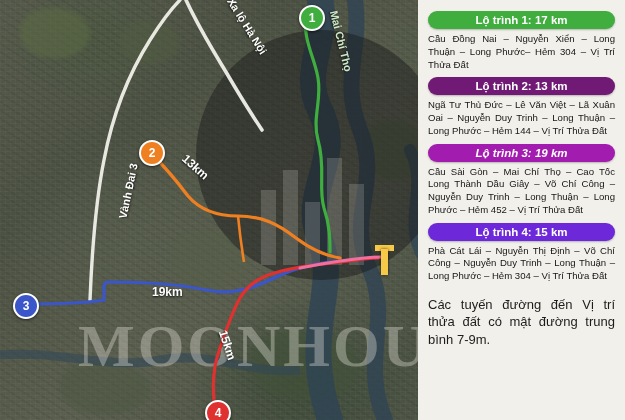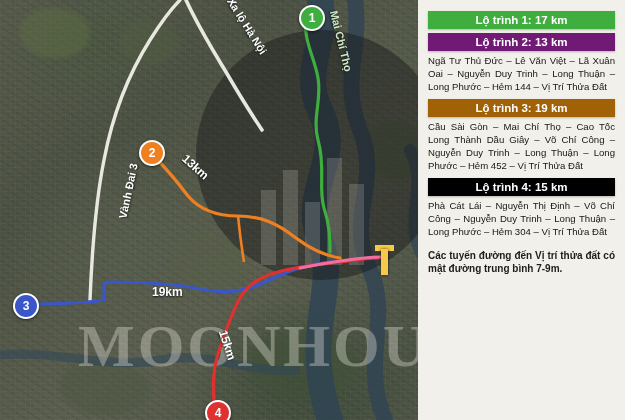--- a/index.html
+++ b/index.html
@@ -141,42 +141,41 @@
     right: 0;
     top: 0;
     width: 207px;
     height: 420px;
     background: #f2f0ea;
     padding: 8px 10px 6px 10px;
     box-sizing: border-box;
     overflow: hidden;
   }
   .route-header {
-    border-radius: 0;
+    border-radius: 9px;
     color: #fff;
     font-size: 11.5px;
     font-weight: bold;
     text-align: center;
     padding: 3px 16px;
     margin: 3px 0 4px 0;
     box-shadow: 0 1px 2px rgba(0,0,0,.25);
   }
   .route-desc {
     font-size: 9.6px;
     line-height: 1.33;
     color: #161616;
     margin: 0 0 6px 0;
     text-align: justify;
   }
   .panel-note {
-    font-size: 10px;
+    font-size: 13px;
     line-height: 1.35;
     color: #1d1d1d;
     text-align: justify;
-    font-weight: bold;
   }
 </style>
 </head>
 <body>
 
 <div id="app">
 
   <div class="map-base">
     <div class="map-texture"></div>
 
@@ -247,26 +246,27 @@
       <span>3</span>
     </div>
     <div class="badge" style="left:205px; top:400px; background:#e03131;">
       <span>4</span>
     </div>
   </div>
 
   <div class="panel">
 
     <div class="route-header" style="background:#3fae3f;">Lộ trình 1: 17 km</div>
+    <p class="route-desc">Cầu Đồng Nai – Nguyễn Xiển – Long Thuận – Long Phước– Hẻm 304 – Vị Trí Thửa Đất</p>
 
     <div class="route-header" style="background:#701a75;">Lộ trình 2: 13 km</div>
     <p class="route-desc">Ngã Tư Thủ Đức – Lê Văn Việt – Lã Xuân Oai – Nguyễn Duy Trinh – Long Thuận – Long Phước – Hẻm 144 – Vị Trí Thửa Đất</p>
 
-    <div class="route-header" style="background:#a16207;">Lộ trình 3: 19 km</div>
+    <div class="route-header" style="background:#a21caf;font-style:italic;">Lộ trình 3: 19 km</div>
     <p class="route-desc">Cầu Sài Gòn – Mai Chí Thọ – Cao Tốc Long Thành Dầu Giây – Võ Chí Công – Nguyễn Duy Trinh – Long Thuận – Long Phước – Hẻm 452 – Vị Trí Thửa Đất</p>
 
-    <div class="route-header" style="background:#000000;">Lộ trình 4: 15 km</div>
+    <div class="route-header" style="background:#6d28d9;">Lộ trình 4: 15 km</div>
     <p class="route-desc">Phà Cát Lái – Nguyễn Thị Định – Võ Chí Công – Nguyễn Duy Trinh – Long Thuận – Long Phước – Hẻm 304 – Vị Trí Thửa Đất</p>
 
     <p class="panel-note">Các tuyến đường đến Vị trí thửa đất có mật đường trung bình 7-9m.</p>
   </div>
 
 </div>
 
 </body></html>

